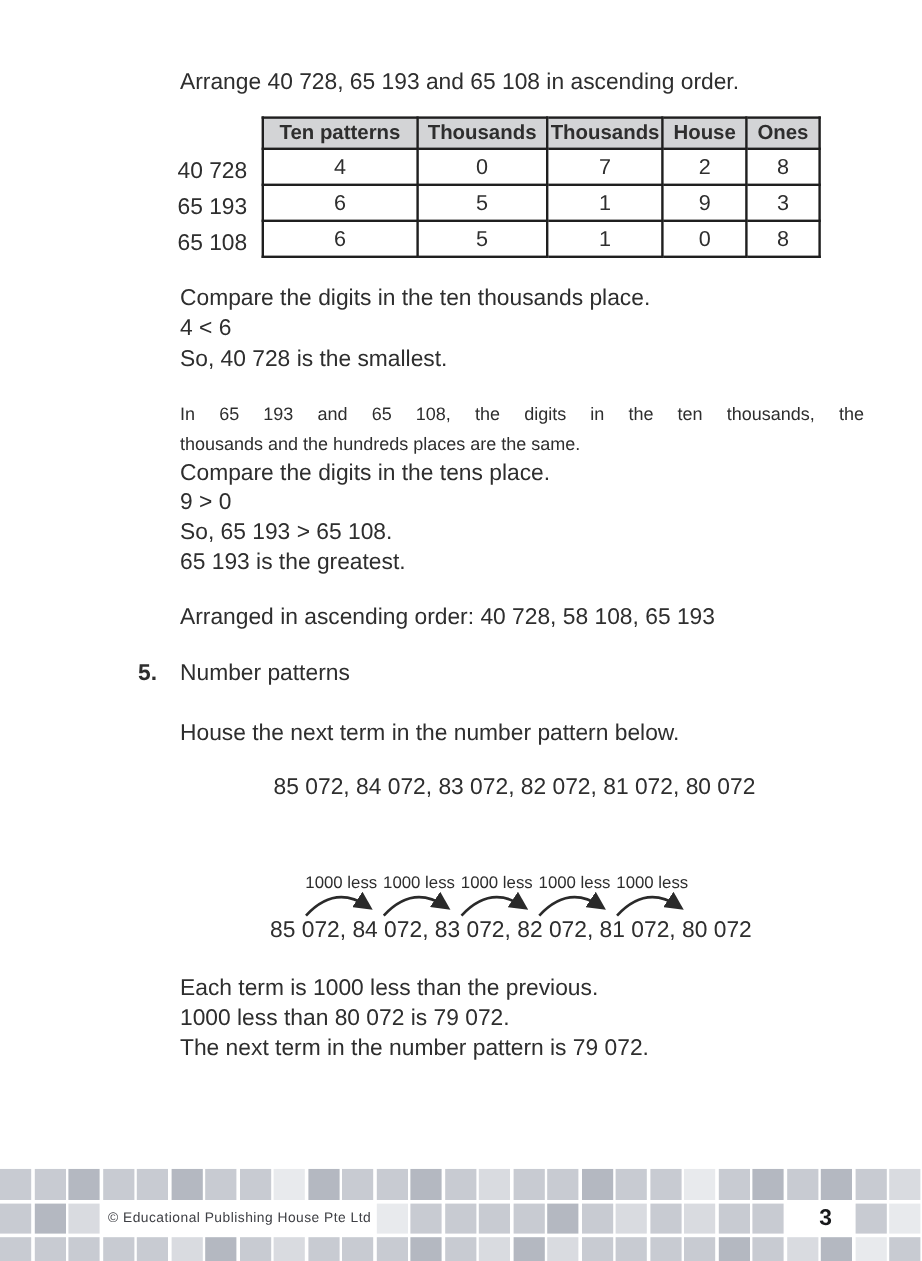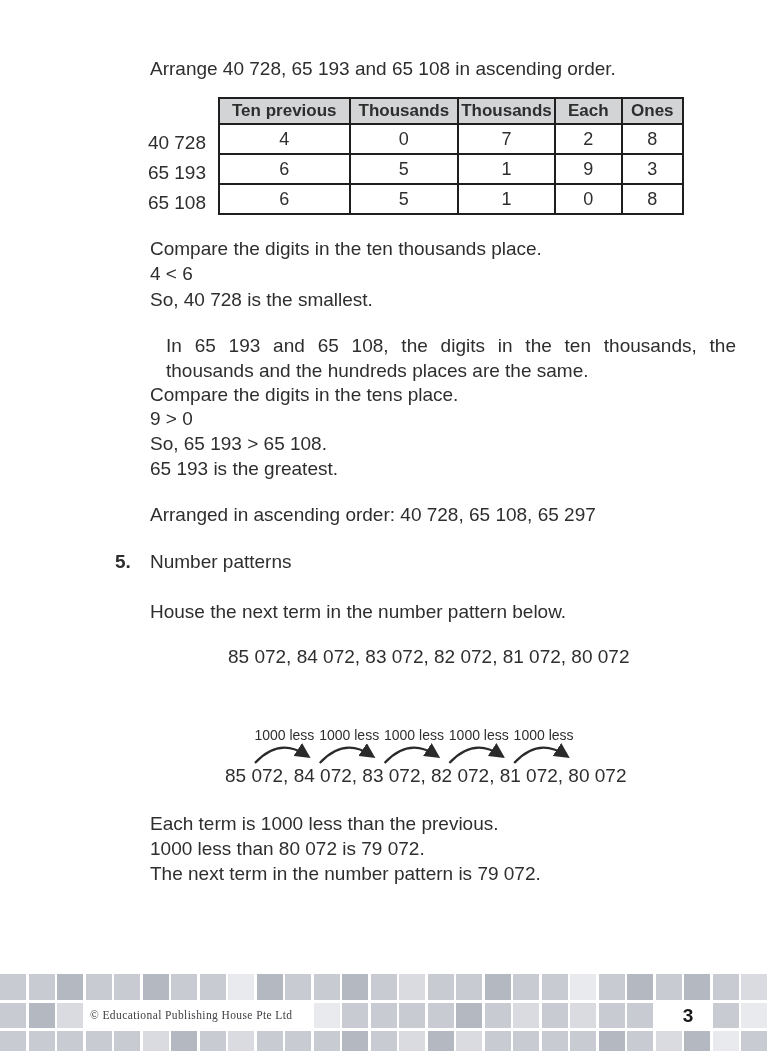--- a/index.html
+++ b/index.html
@@ -56,21 +56,21 @@
   #rowlabels .row-label:nth-child(1) { top: 128px; }
   #rowlabels .row-label:nth-child(2) { top: 158px; }
   #rowlabels .row-label:nth-child(3) { top: 188px; }
 
   
   #cmp1 { top: 237px; }
   #cmp2 { top: 262px; }
   #cmp3 { top: 288px; }
   #para2 {
     position: absolute; left: 150px; top: 333px; width: 570px;
-    font-size: 19px; line-height: 25px; margin-left: 16px;
+    font-size: 15px; line-height: 25px;
   }
   #para2 .justified { text-align: justify; text-align-last: justify; }
   #cmp4 { top: 383px; }
   #cmp5 { top: 407px; }
   #cmp6 { top: 432px; }
   #cmp7 { top: 457px; }
   #result { top: 503px; }
 
   
   #sec5-num  { left: 115px; top: 550px; font-weight: bold; }
@@ -104,21 +104,21 @@
   .tile-row { position: absolute; left: 0; display: flex; gap: 2.5px; }
   .tile-row:nth-of-type(1) { top: 0; }
   .tile-row:nth-of-type(2) { top: 28.5px; }
   .tile-row:nth-of-type(3) { top: 57px; }
   .tile { width: 26px; height: 25.5px; flex: none; }
   .tile.empty { background: transparent; }
 
   #copyright {
     position: absolute; left: 90px; top: 28.5px; height: 25.5px;
     line-height: 25.5px; font-size: 11.5px; letter-spacing: 0.4px;
-    color: var(--footer-text); white-space: nowrap; font-family: Liberation Serif, serif;
+    color: var(--footer-text); white-space: nowrap;
   }
   #page-num {
     position: absolute; left: 668px; top: 28.5px; width: 40px; height: 25.5px;
     line-height: 25.5px; text-align: center;
     font-size: 19px; font-weight: bold; color: var(--page-number);
   }
 </style>
 </head>
 <body style="--text: #2e2e2e; --table-border: #1f1f1f; --table-header-bg: #d3d4d6; --footer-text: #3f4045; --page-number: #17181a;">
 
@@ -135,24 +135,24 @@
   <table id="pv-table">
     <colgroup>
         <col style="width: 150px;">
         <col style="width: 114px;">
         <col style="width: 98px;">
         <col style="width: 75px;">
         <col style="width: 67px;">
       </colgroup>
     <thead>
       <tr>
-          <th>Ten previous</th>
+          <th>Ten patterns</th>
           <th>Thousands</th>
           <th>Thousands</th>
-          <th>Each</th>
+          <th>House</th>
           <th>Ones</th>
         </tr>
     </thead>
     <tbody>
         <tr>
           <td>4</td>
           <td>0</td>
           <td>7</td>
           <td>2</td>
           <td>8</td>
@@ -181,21 +181,21 @@
   <div id="para2">
     <div class="justified">In 65 193 and 65 108, the digits in the ten thousands, the</div>
     <div>thousands and the hundreds places are the same.</div>
   </div>
 
   <div class="line" id="cmp4">Compare the digits in the tens place.</div>
   <div class="line" id="cmp5">9 &gt; 0</div>
   <div class="line" id="cmp6">So, 65 193 &gt; 65 108.</div>
   <div class="line" id="cmp7">65 193 is the greatest.</div>
 
-  <div class="line" id="result">Arranged in ascending order: 40 728, 65 108, 65 297</div>
+  <div class="line" id="result">Arranged in ascending order: 40 728, 58 108, 65 193</div>
 
   <div class="line" id="sec5-num">5.</div>
   <div class="line" id="sec5-title">Number patterns</div>
 
   <div class="line" id="find-line">House the next term in the number pattern below.</div>
   <div class="line" id="pattern1">85 072, 84 072, 83 072, 82 072, 81 072, 80 072</div>
 
   <div id="arc-labels">
       <span>1000 less</span>
       <span>1000 less</span>

